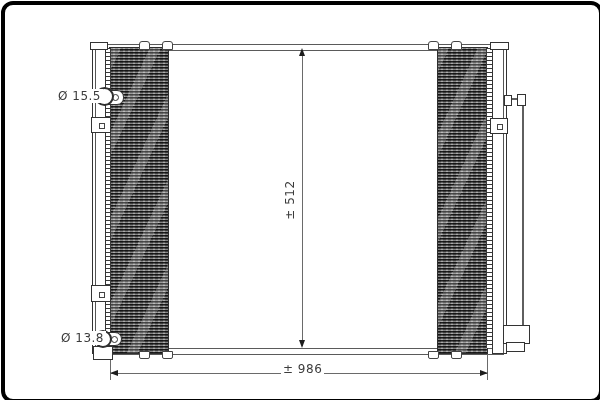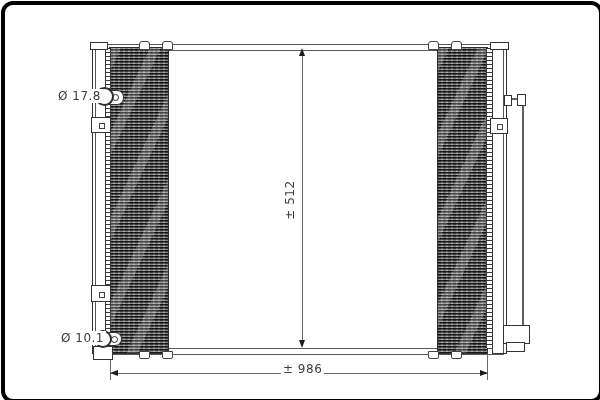--- a/index.html
+++ b/index.html
@@ -110,26 +110,26 @@
       <div class="sq"></div>
     </div>
   <div class="abs bracket-box" style="left:91px;top:285px;width:18px;height:15px;">
       <div class="sq"></div>
     </div>
   <div class="abs foot" style="left:93px;top:346px;width:18px;height:12px;"></div>
 
   <div class="abs port-lobe" style="left:103px;top:90px;width:19px;height:13px;"></div>
   <div class="abs port-hole" style="left:112px;top:94px;width:5px;height:5px;"></div>
   <div class="abs port-circle" style="left:95px;top:87px;width:15px;height:15px;"></div>
-  <div class="abs dim-label" style="left:56px;top:89px;">Ø 17.8</div>
+  <div class="abs dim-label" style="left:56px;top:89px;">Ø 15.5</div>
 
   <div class="abs port-lobe" style="left:101px;top:332px;width:19px;height:12px;"></div>
   <div class="abs port-hole" style="left:111px;top:336px;width:5px;height:5px;"></div>
   <div class="abs port-circle" style="left:94px;top:330px;width:14px;height:14px;"></div>
-  <div class="abs dim-label" style="left:59px;top:331px;">Ø 10.1</div>
+  <div class="abs dim-label" style="left:59px;top:331px;">Ø 13.8</div>
 
   <div class="abs dim-line-v" style="left:302px;top:50px;height:296px;"></div>
   <div class="abs arr up" style="left:299px;top:48px;"></div>
   <div class="abs arr down" style="left:299px;top:340px;"></div>
   <div class="abs dim-label rot" style="left:268px;top:193px;">± 512</div>
 
   <div class="abs ext-line" style="left:110px;top:354px;width:1px;height:26px;"></div>
   <div class="abs ext-line" style="left:487px;top:354px;width:1px;height:26px;"></div>
   <div class="abs dim-line-h" style="left:110px;top:373px;width:378px;"></div>
   <div class="abs arr left" style="left:110px;top:370px;"></div>

